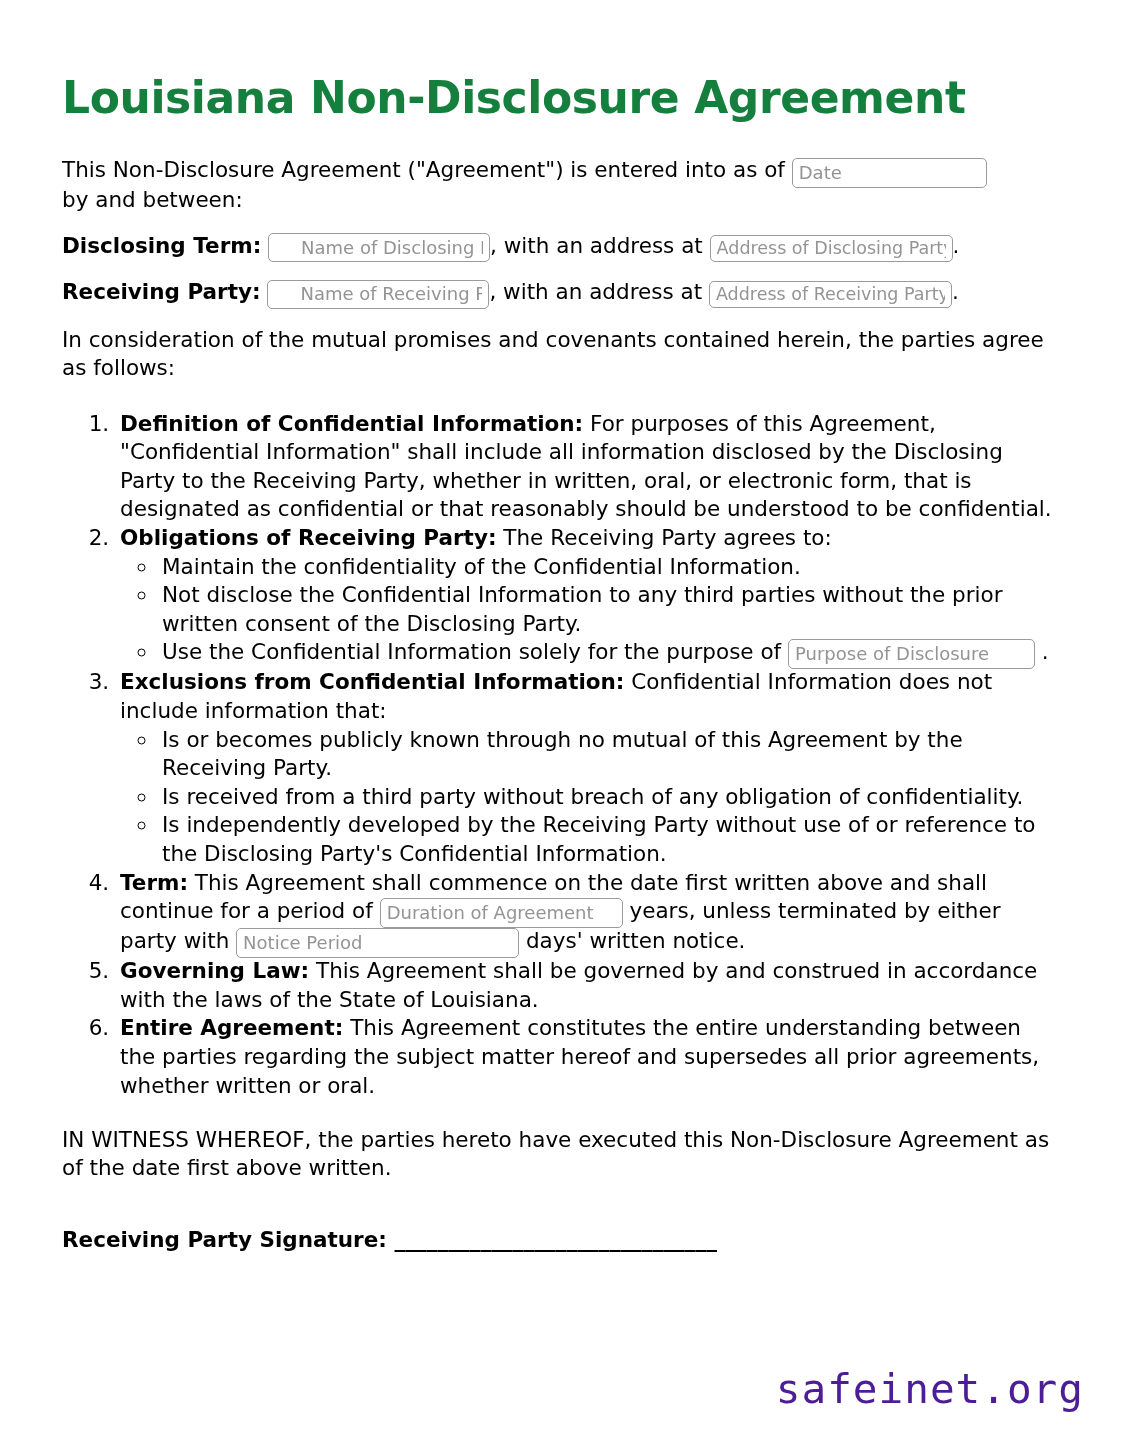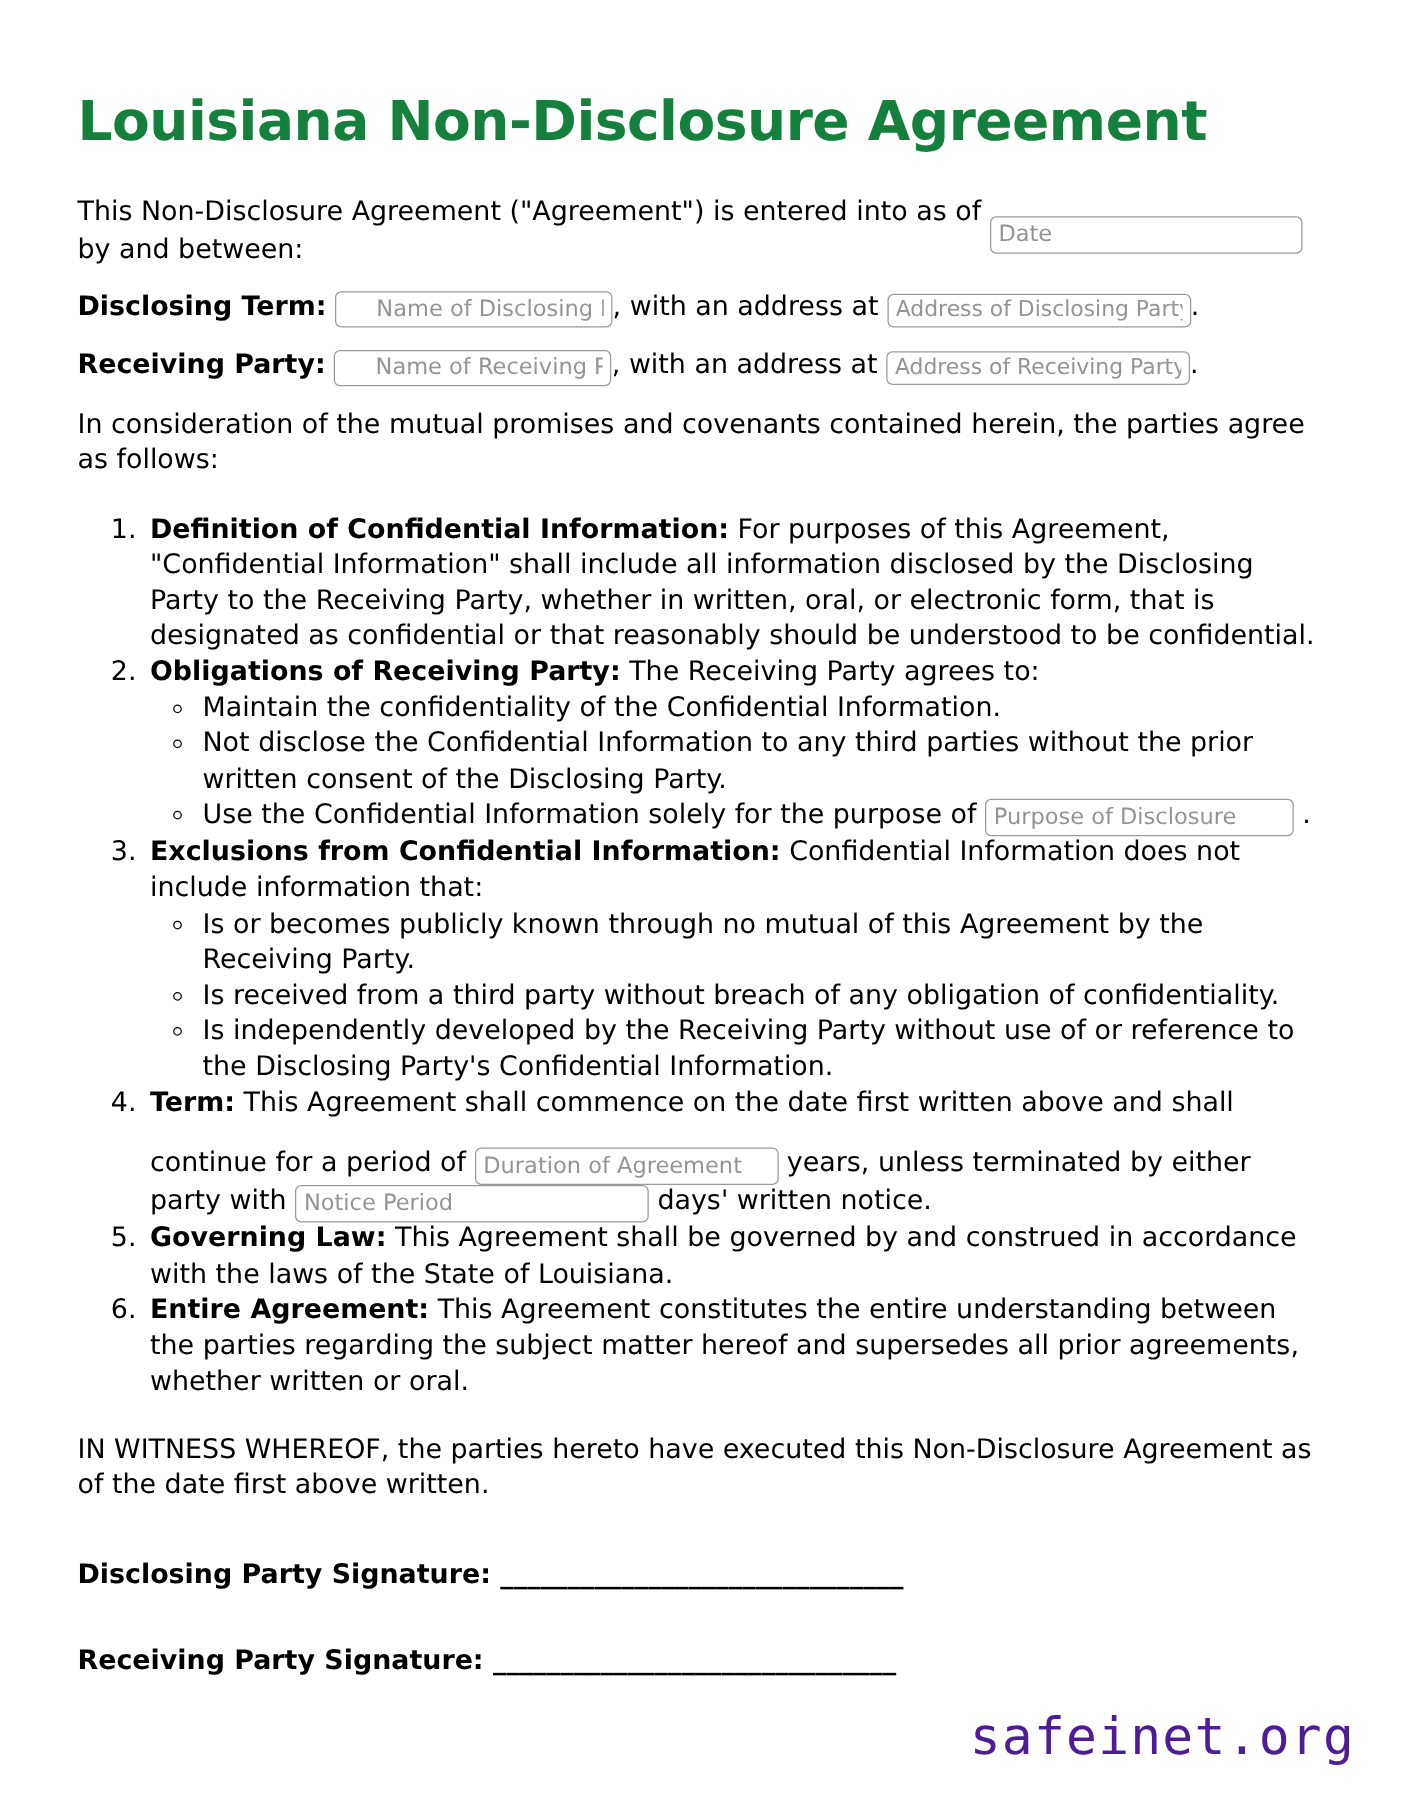--- a/index.html
+++ b/index.html
@@ -56,25 +56,25 @@
     border-radius: 5px;
     background: #ffffff;
     padding: 3px 6px 4px 6px;
     box-sizing: border-box;
     outline: none;
     vertical-align: baseline;
     position: relative;
     top: 1px;
   }
   .fld::placeholder { color: #949494; opacity: 1; }
-  .fld-date   { width: 250px; height: 30px; top: 17px;}
+  .fld-date   { width: 195px; height: 30px; top: 2px;}
   .fld-name   { width: 222px; height: 29px; padding-left: 32px; }
   .fld-addr   { width: 243px; height: 27px; font-size: 17.5px; }
   .fld-purpose{ width: 247px; height: 30px; }
-  .fld-dur    { width: 243px; height: 30px; margin-top: 20px; }
+  .fld-dur    { width: 243px; height: 30px; }
   .fld-notice { width: 283px; height: 30px; }
 
   ol.main-list {
     font-size: 21.5px;
     line-height: 1.33;
     margin: 0 0 0 0;
     padding-left: 54px;
     list-style-type: decimal;
   }
   ol.main-list > li {
@@ -193,24 +193,20 @@
 
     <li>
       <span class="b">Entire Agreement:</span>
       <span>This Agreement constitutes the entire understanding between the parties regarding the subject matter hereof and supersedes all prior agreements, whether written or oral.</span>
     </li>
 
   </ol>
 
   <p class="closing">IN WITNESS WHEREOF, the parties hereto have executed this Non-Disclosure Agreement as of the date first above written.</p>
 
-  <div class="sig-line">
-    <span>Disclosing Party Signature:</span>
-    <span class="rule">______________________________</span>
-  </div>
 
   <div class="sig-line">
     <span>Receiving Party Signature:</span>
     <span class="rule">______________________________</span>
   </div>
 
   <div class="watermark">safeinet.org</div>
 
 </div>
 

